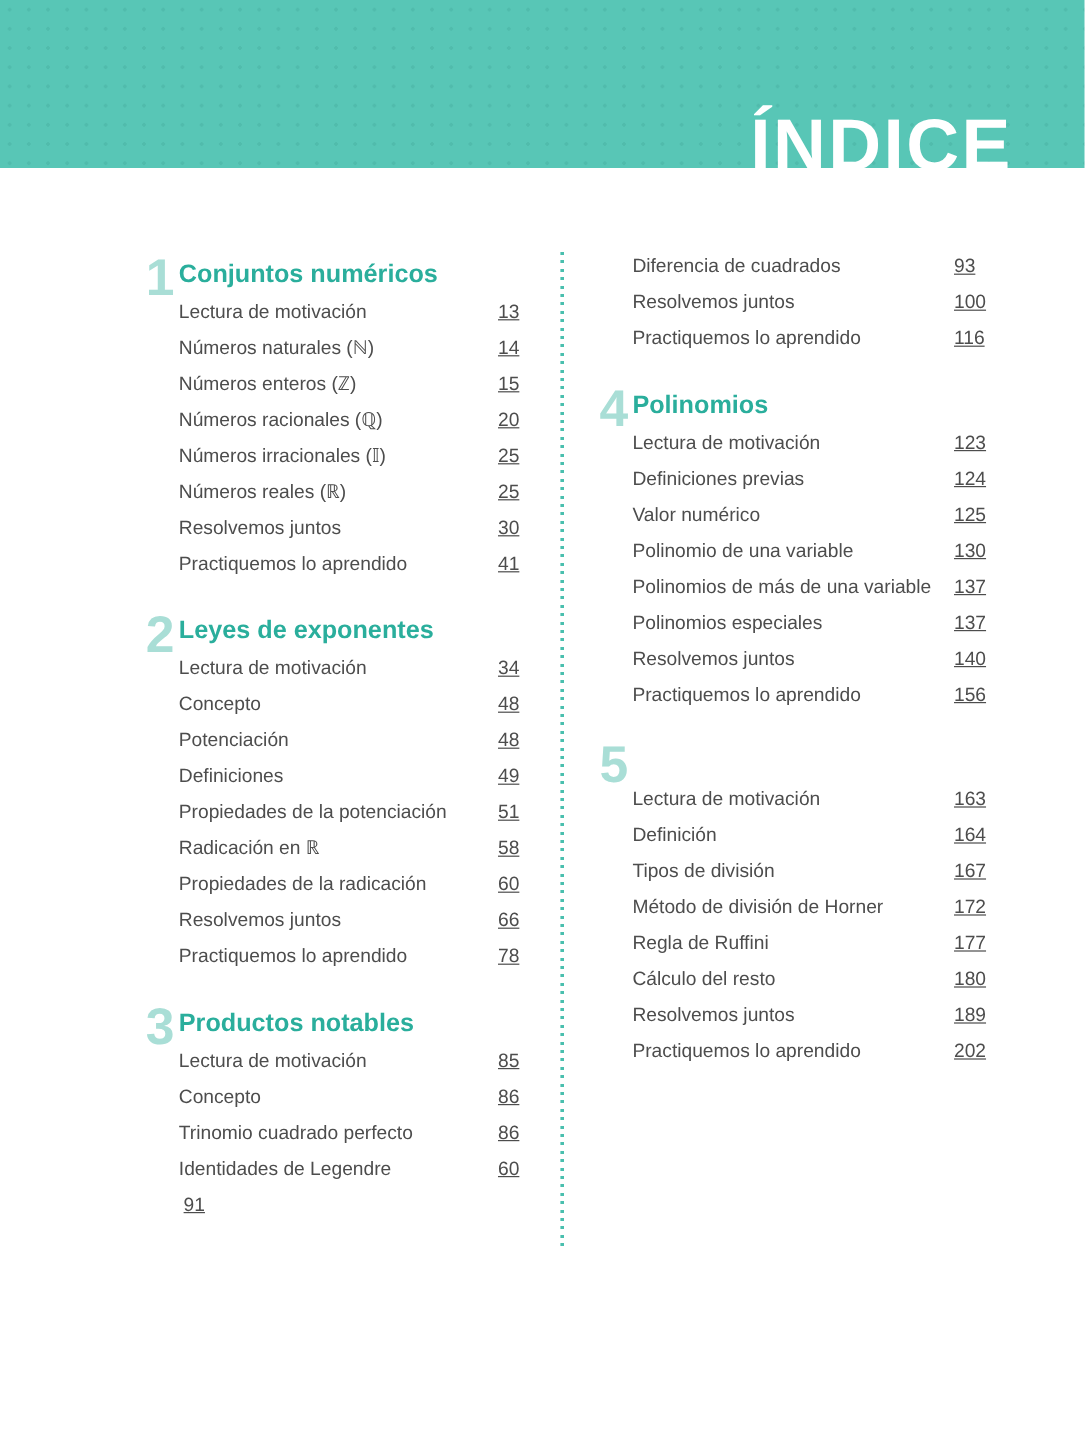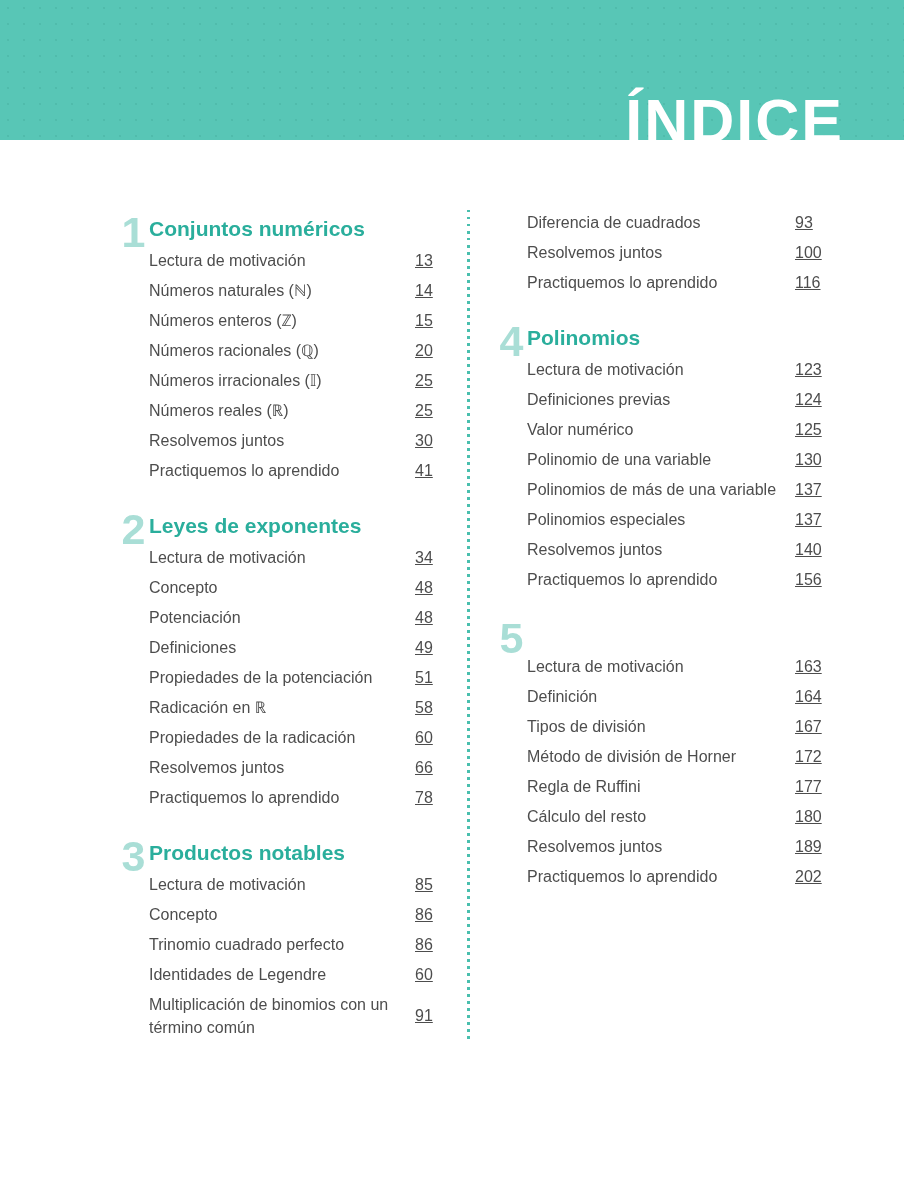--- a/index.html
+++ b/index.html
@@ -152,21 +152,20 @@
         </div>
         <div class="toc-item">
           <span class="item-label">Trinomio cuadrado perfecto</span>
           <span class="item-page">86</span>
         </div>
         <div class="toc-item">
           <span class="item-label">Identidades de Legendre</span>
           <span class="item-page">60</span>
         </div>
         <div class="toc-item">
-          <span class="item-label">Multiplicación de binomios con un término común</span>
           <span class="item-page">91</span>
         </div>
       </div>
     </div>
   <div class="col col-right">
       <div class="toc-block">
         <div class="toc-item">
           <span class="item-label">Diferencia de cuadrados</span>
           <span class="item-page">93</span>
         </div>

